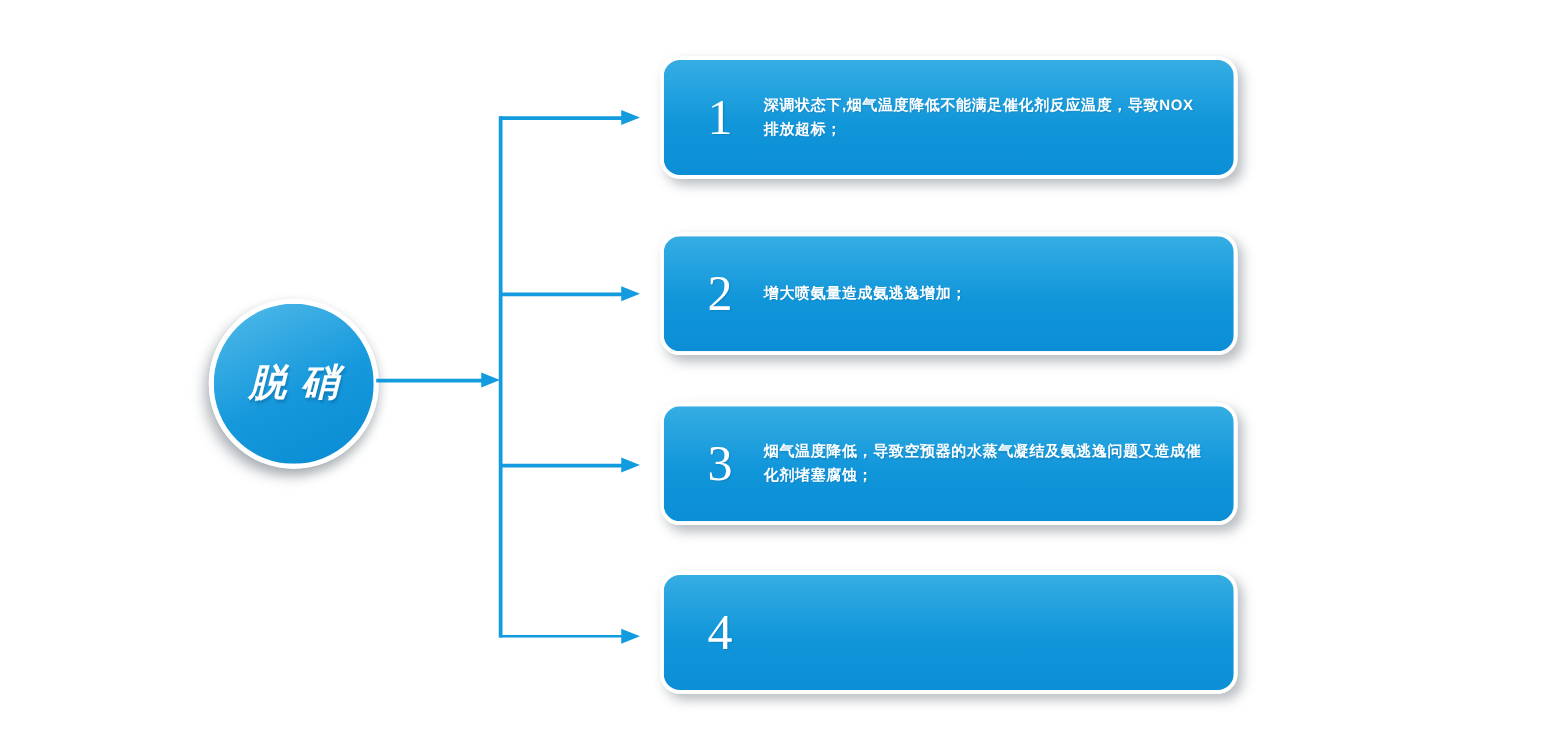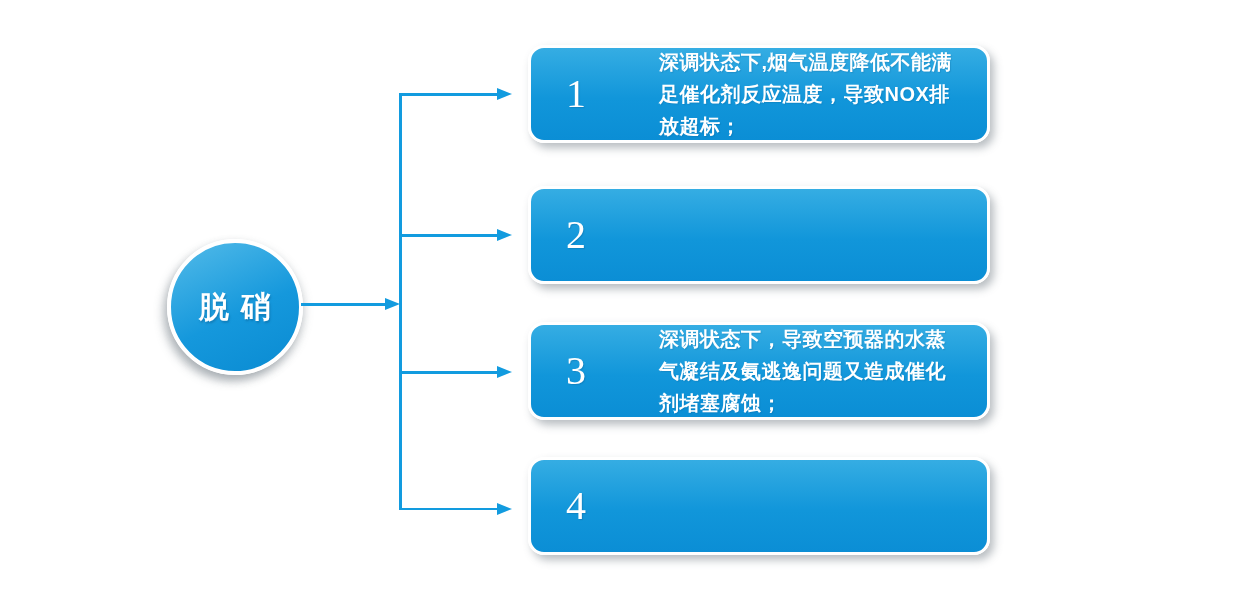--- a/index.html
+++ b/index.html
@@ -32,20 +32,21 @@
     color: #ffffff;
     font-weight: bold;
     font-size: 30px;
     line-height: 1.35;
     text-shadow: 1px 2px 2px rgba(10,80,130,0.35);
   }
   .root-circle .line {
     letter-spacing: 12px;
     text-indent: 12px;
     white-space: nowrap;
+    font-style: italic;
   }
 
   
   .cline {
     position: absolute;
     background: #129bdf;
   }
   .arrowhead {
     position: absolute;
     width: 0; height: 0;
@@ -73,26 +74,25 @@
     flex: 0 0 34px;
     text-align: center;
     font-family: "Liberation Serif", "DejaVu Serif", serif;
     font-size: 40px;
     font-weight: normal;
     line-height: 1;
     margin-right: 18px;
     text-shadow: 1px 1px 1px rgba(10,80,130,0.25);
   }
   .challenge-text {
-    font-size: 20px;
+    font-size: 12px;
     font-weight: bold;
     line-height: 1.6;
     letter-spacing: 0.5px;
     text-shadow: 1px 1px 1px rgba(10,80,130,0.2);
-    margin-left: 48px;
   }
 </style>
 </head>
 <body>
 
 <div class="canvas">
 
   <div class="root-circle">
     <div class="line">脱硝</div>
   </div>
@@ -114,24 +114,25 @@
   <div class="cline" style="left:400px; top:507.5px; width:99px; height:2.5px;"></div>
   <div class="arrowhead" style="left:497px; top:503px;"></div>
 
   <div class="challenge-box" style="top:45px;">
     <div class="challenge-number">1</div>
     <div class="challenge-text">深调状态下,烟气温度降低不能满足催化剂反应温度，导致NOX排放超标；</div>
   </div>
 
   <div class="challenge-box" style="top:186px;">
     <div class="challenge-number">2</div>
+    <div class="challenge-text">增大喷氨量造成氨逃逸增加；</div>
   </div>
 
   <div class="challenge-box" style="top:322px;">
     <div class="challenge-number">3</div>
-    <div class="challenge-text">深调状态下，导致空预器的水蒸气凝结及氨逃逸问题又造成催化剂堵塞腐蚀；</div>
+    <div class="challenge-text">烟气温度降低，导致空预器的水蒸气凝结及氨逃逸问题又造成催化剂堵塞腐蚀；</div>
   </div>
 
   <div class="challenge-box" style="top:457px;">
     <div class="challenge-number">4</div>
   </div>
 
 </div>
 
 </body></html>

